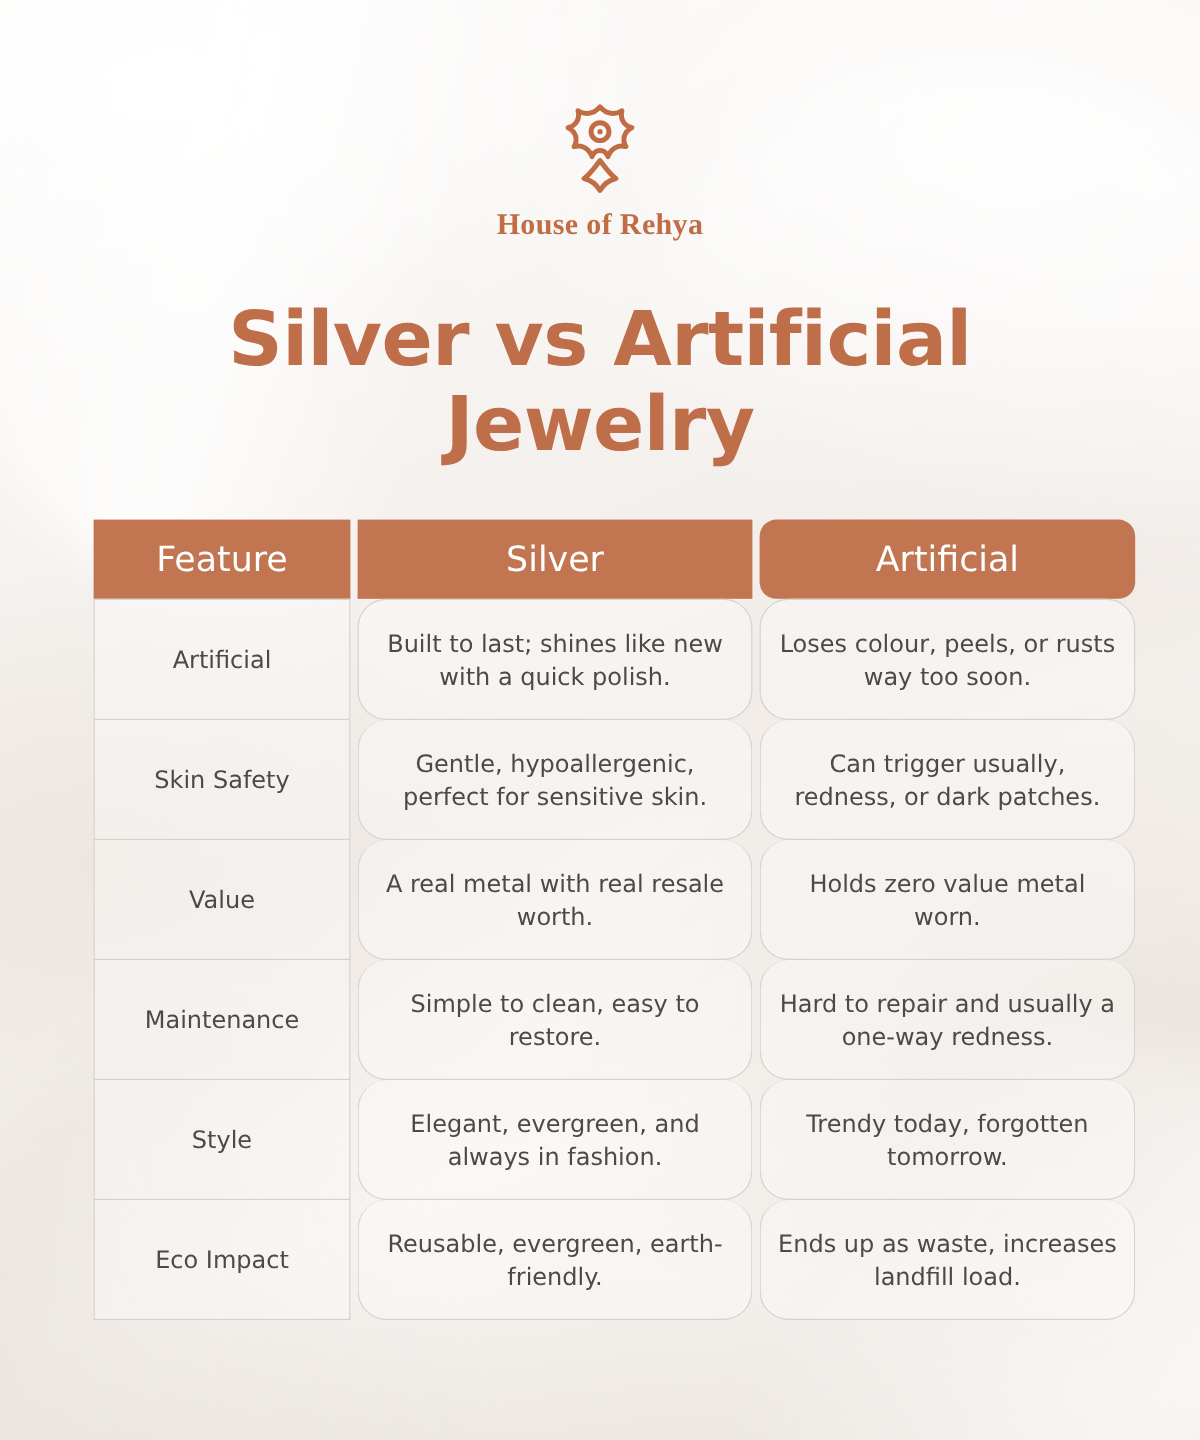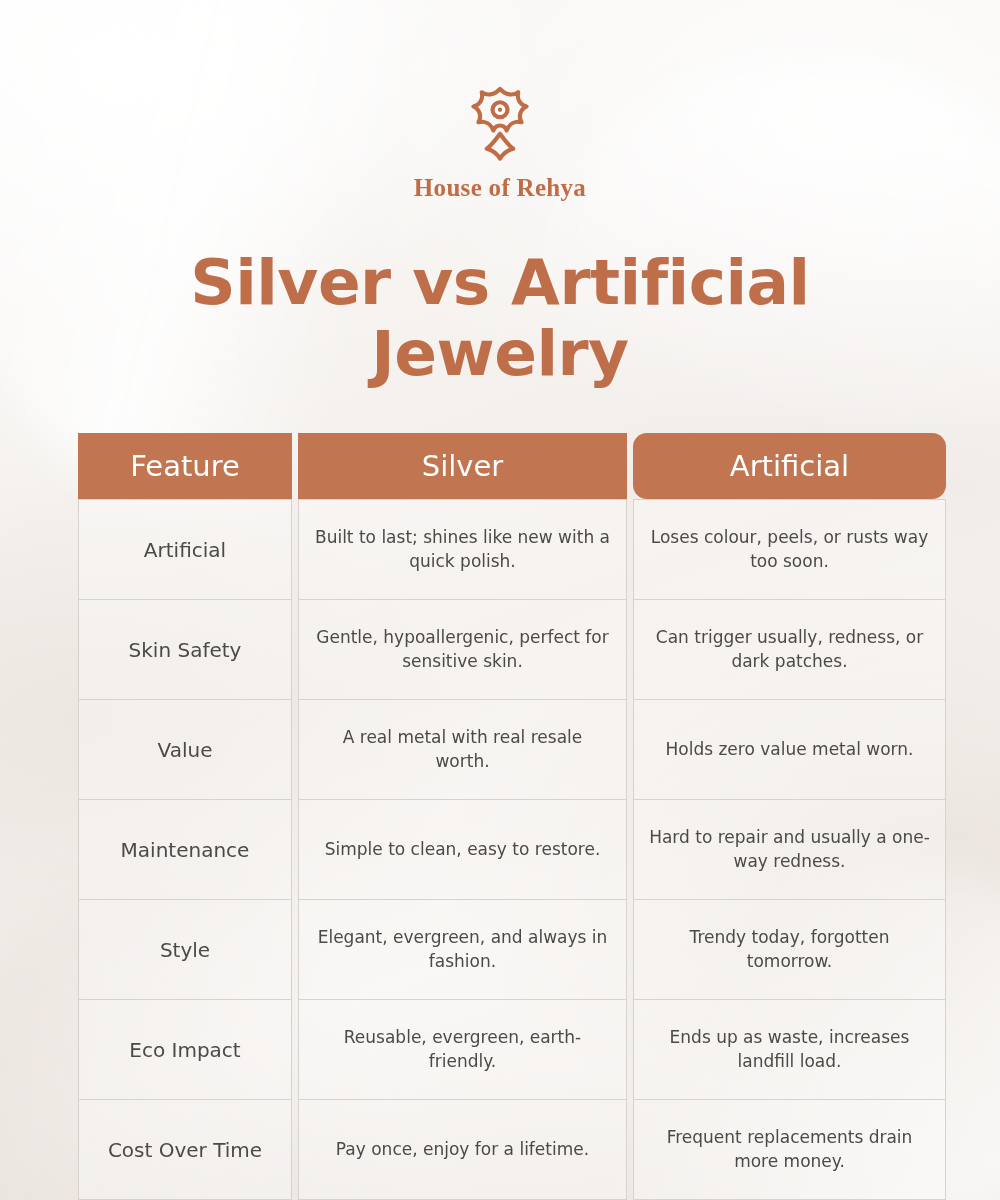--- a/index.html
+++ b/index.html
@@ -128,22 +128,23 @@
     line-height: 1.4;
   }
   table.compare tr.row:first-child td {
     border-top: 1px solid #d7d2cd;
   }
   td.feature-cell {
     font-size: 20px;
     color: #3f3d3b;
   }
   td.body-cell {
-    font-size: 17px;
+    font-size: 20px;
     color: #55524f;
+    border-radius: 24px;
   }
 </style>
 </head>
 <body>
 
 <div class="page">
   <div class="silk-1"></div>
   <div class="silk-2"></div>
   <div class="silk-3"></div>
   <div class="silk-4"></div>
@@ -195,21 +196,16 @@
         <tr class="row">
           <td class="feature-cell">Style</td>
           <td class="body-cell">Elegant, evergreen, and always in fashion.</td>
           <td class="body-cell">Trendy today, forgotten tomorrow.</td>
         </tr>
         <tr class="row">
           <td class="feature-cell">Eco Impact</td>
           <td class="body-cell">Reusable, evergreen, earth-friendly.</td>
           <td class="body-cell">Ends up as waste, increases landfill load.</td>
         </tr>
-        <tr class="row">
-          <td class="feature-cell">Cost Over Time</td>
-          <td class="body-cell">Pay once, enjoy for a lifetime.</td>
-          <td class="body-cell">Frequent replacements drain more money.</td>
-        </tr>
       </tbody>
     </table>
   </div>
 </div>
 
 </body></html>

